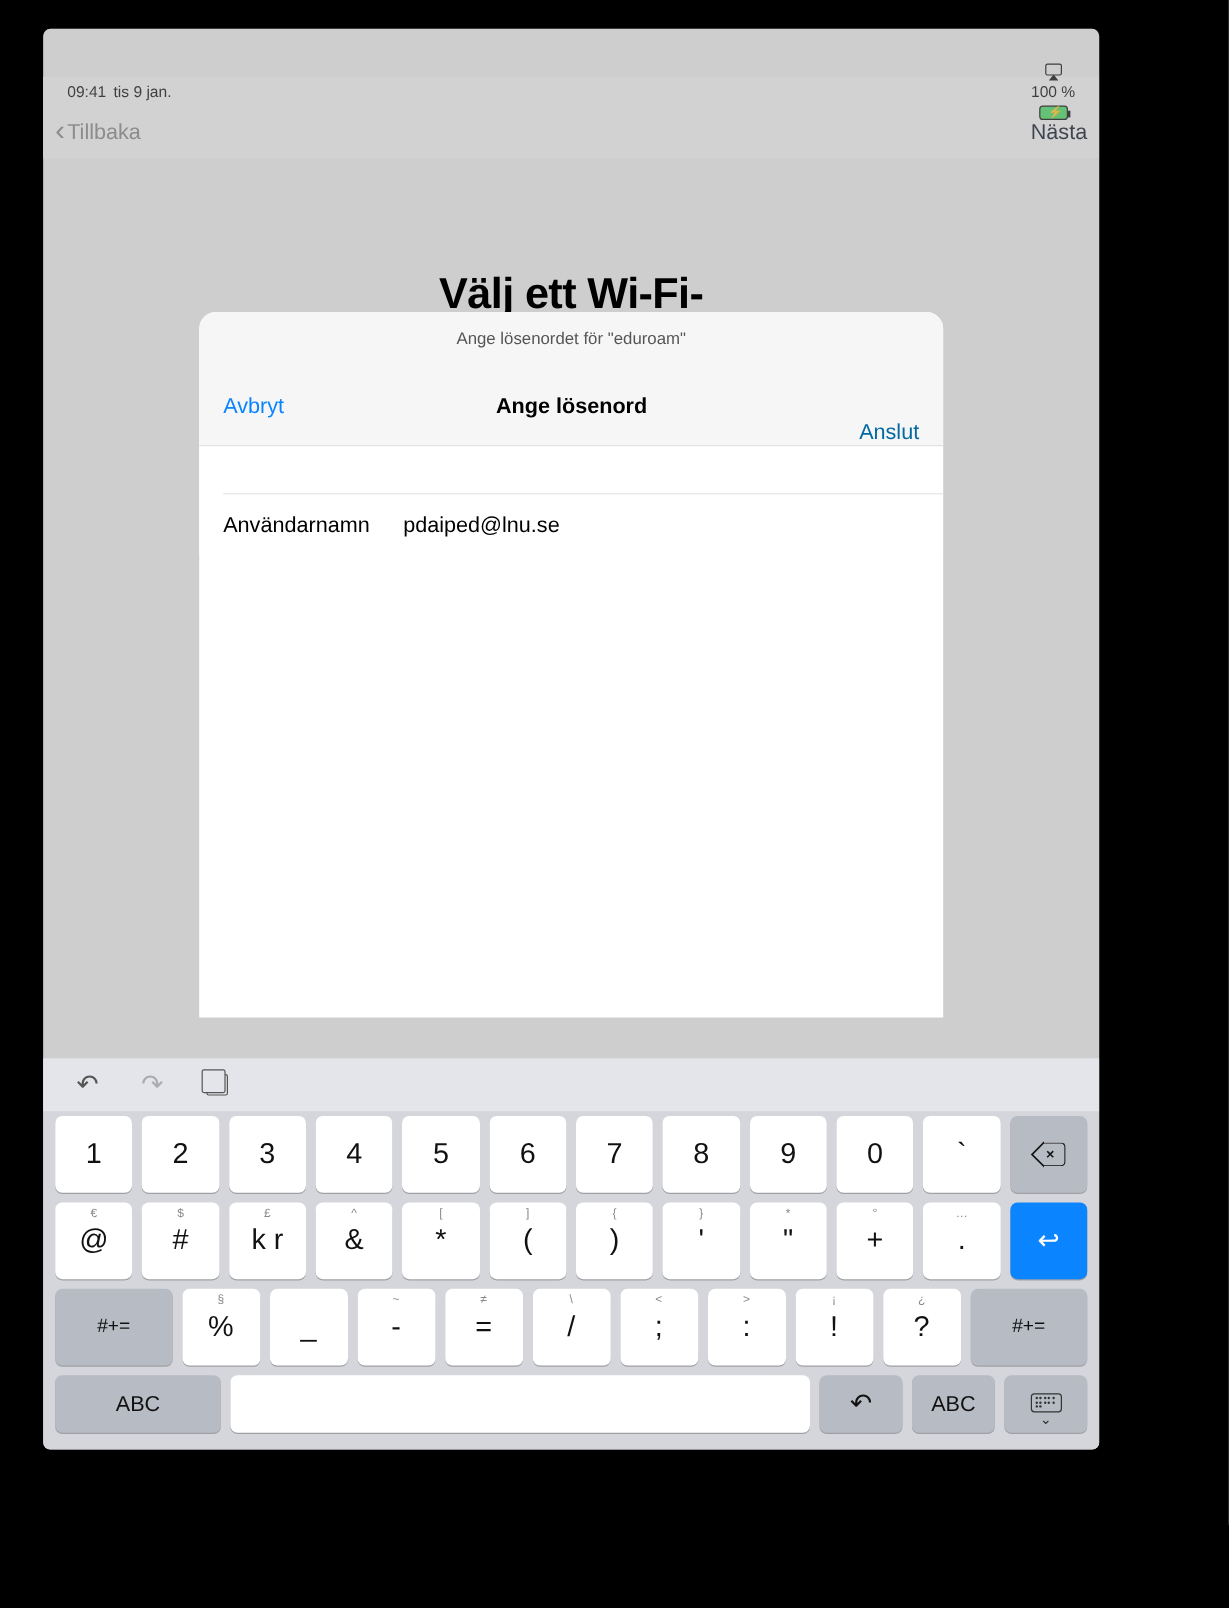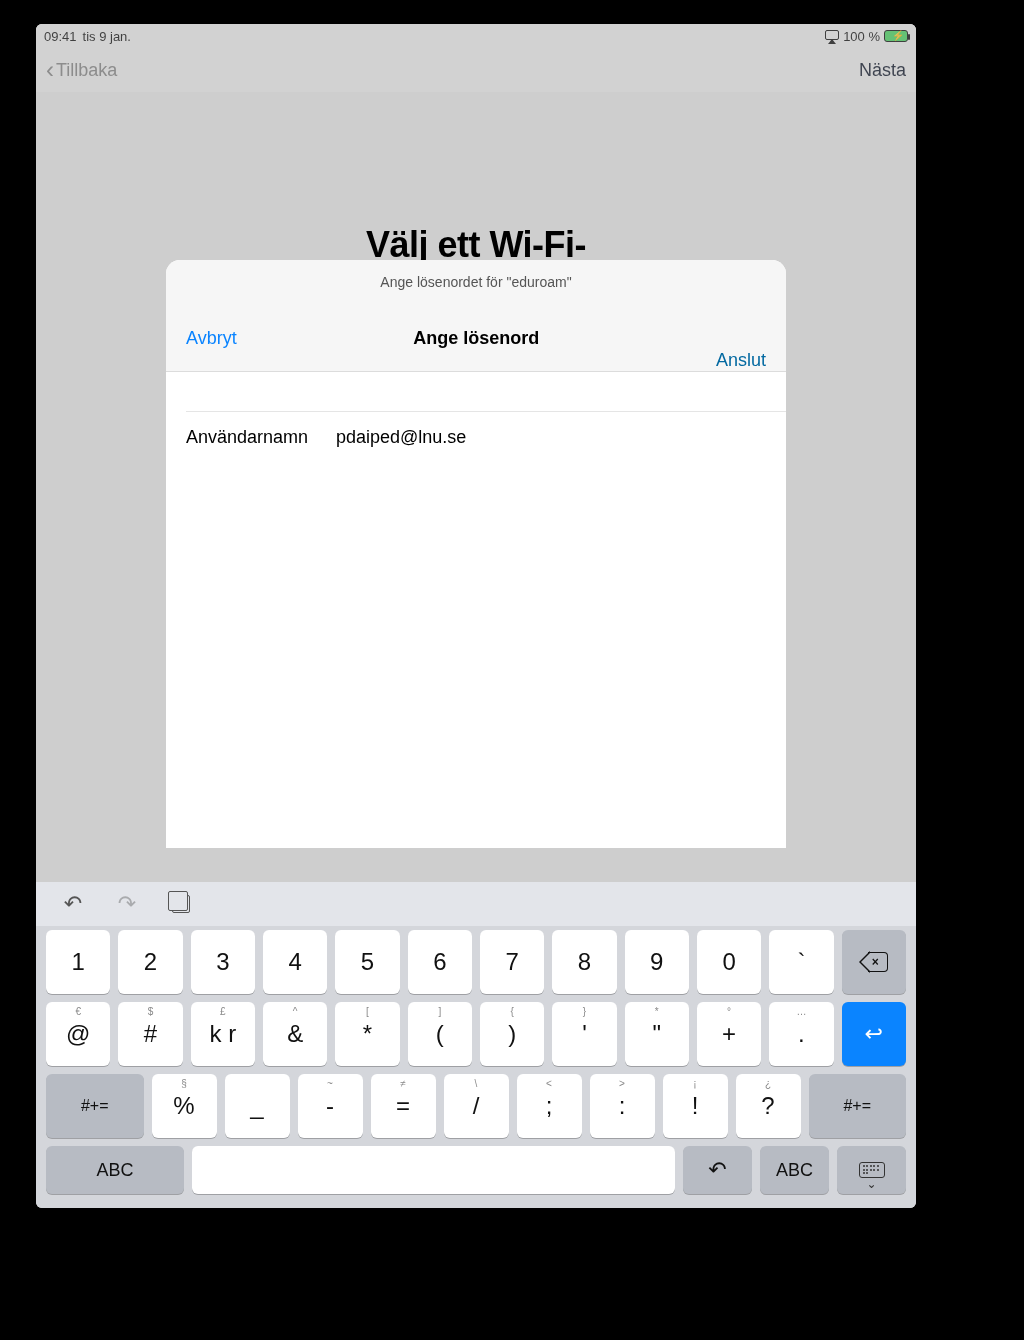--- a/index.html
+++ b/index.html
@@ -1,22 +1,22 @@
 <!DOCTYPE html>
 <html><head>
 <meta charset="utf-8">
 <style>
   * { box-sizing: border-box; margin: 0; padding: 0; font-family: -apple-system, "Helvetica Neue", Arial, sans-serif; }
   body { width: 1024px; height: 1340px; background: #000; overflow: hidden; position: relative; }
   .screen { position: absolute; left: 36px; top: 24px; width: 880px; height: 1184px; background: #ededed; border-radius: 6px; overflow: hidden; }
 
   
-  .status-bar { height: 24px; display: flex; align-items: center; justify-content: space-between; padding: 0 8px; font-size: 13px; font-weight: 500; color: #111; background: #f3f3f3; }
+  .status-bar { height: 24px; display: flex; align-items: center; justify-content: space-between; padding: 0 20px; font-size: 13px; font-weight: 500; color: #111; background: #f3f3f3; margin-top: 40px; }
   .status-left { display:flex; gap:6px; }
-  .status-right { display:flex; align-items:center; gap:4px; }
+  .status-right { display:flex; align-items:center; gap:4px;flex-direction:column; }
   .airplay-icon { width:14px; height:12px; position:relative; }
   .airplay-rect { width:14px; height:10px; border:1.5px solid #111; border-radius:2px; position:absolute; top:0; }
   .airplay-tri { width:0; height:0; border-left:4px solid transparent; border-right:4px solid transparent; border-bottom:5px solid #111; position:absolute; bottom:-2px; left:3px; }
   .battery { width:24px; height:12px; border:1.3px solid #111; border-radius:3px; position:relative; background:#4cd964; }
   .battery::after { content:""; position:absolute; right:-3px; top:3px; width:2px; height:6px; background:#111; border-radius:1px; }
   .battery-bolt { position:absolute; left:7px; top:-1px; font-size:10px; color:#111; }
 
   
   .nav-bar { height: 44px; display:flex; align-items:center; justify-content:space-between; padding: 0 10px; font-size:18px; color:#888; background: #f3f3f3; }
   .back-btn { display:flex; align-items:center; gap:2px; color:#888; }

